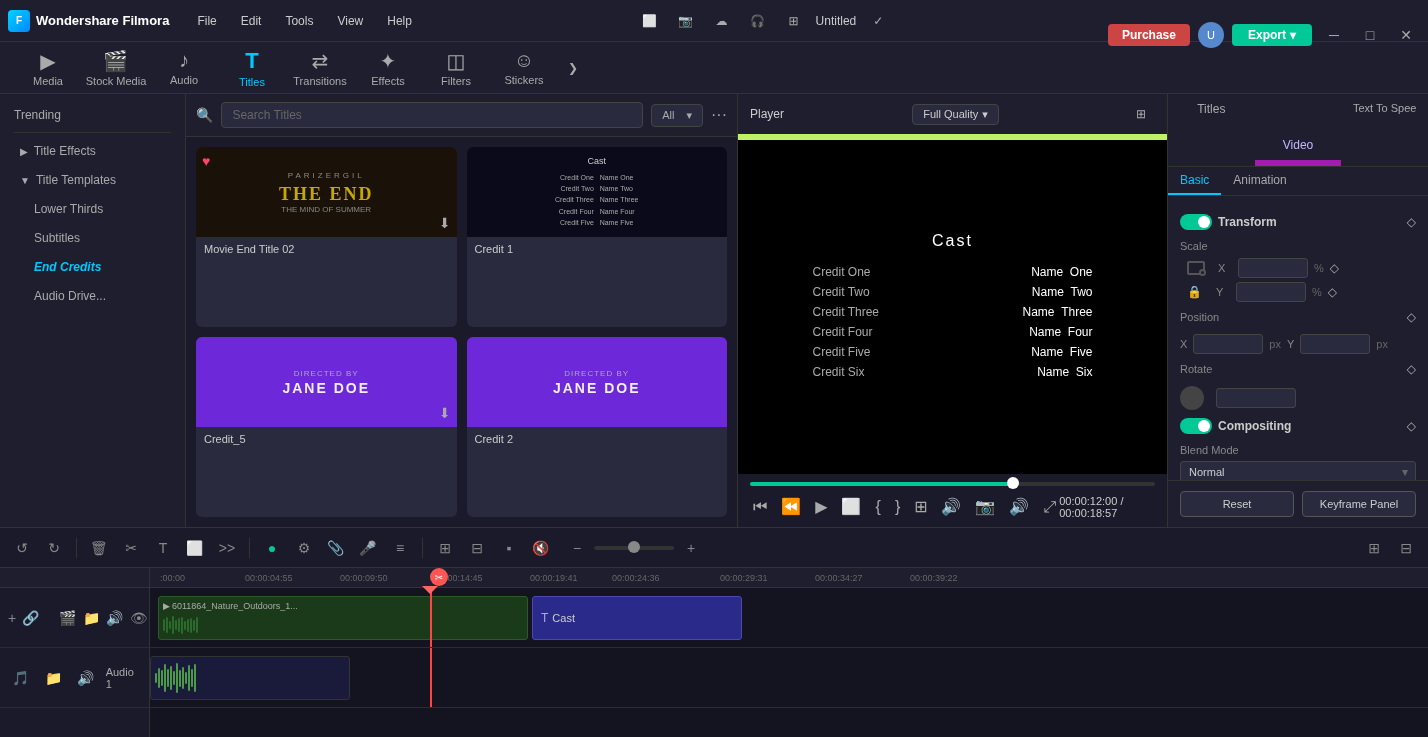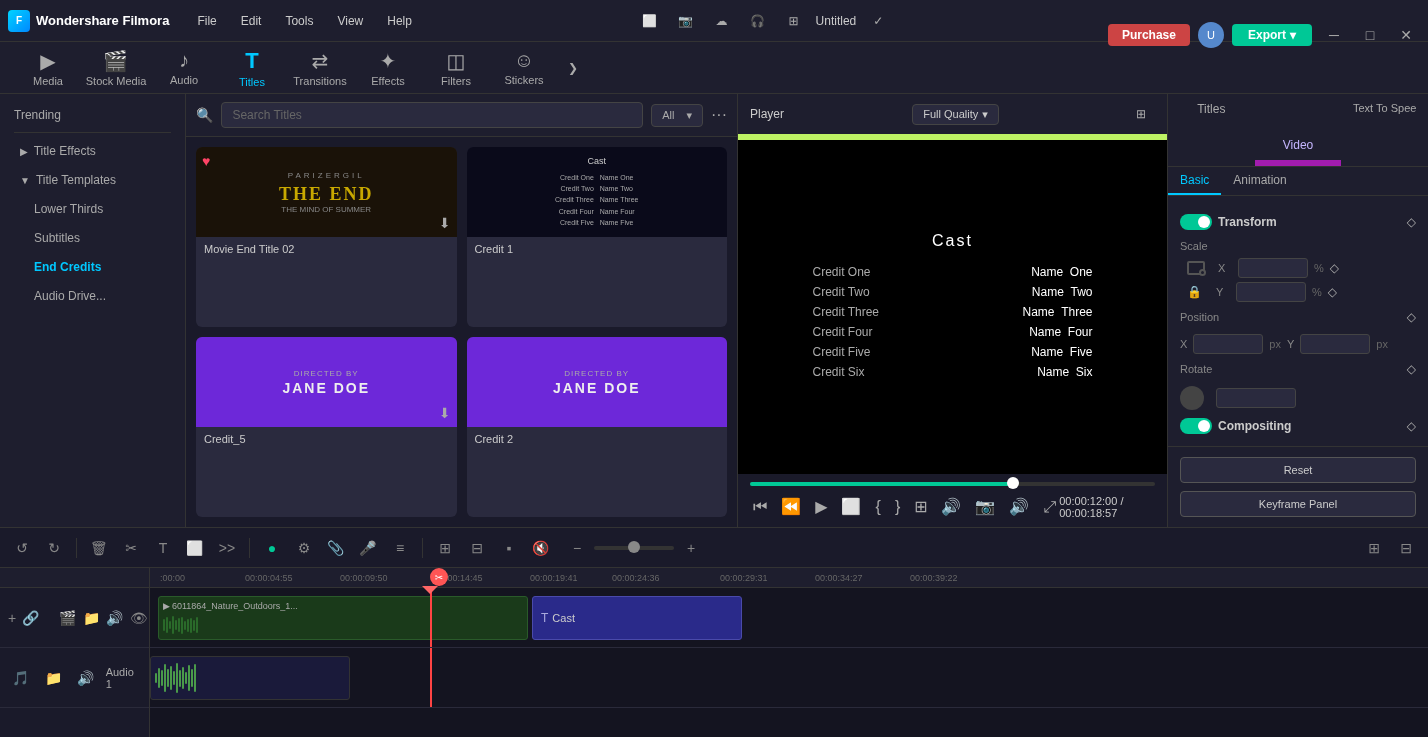--- a/index.html
+++ b/index.html
@@ -26,21 +26,21 @@
 
     
     .main { display: flex; height: calc(737px - 42px - 52px - 210px); }
 
     
     .left-panel { width: 186px; background: #1e1e2e; border-right: 1px solid #333; overflow-y: auto; padding: 8px 0; }
     .left-item { display: flex; align-items: center; padding: 7px 14px; cursor: pointer; color: #aaa; font-size: 12px; border-radius: 3px; margin: 1px 6px; }
     .left-item.active { color: #00c8ff; }
     .left-item .arrow { margin-right: 6px; font-size: 10px; }
     .left-item.sub { padding-left: 28px; }
-    .left-item.sub.active { color: #00c8ff; font-weight: 600; }
+    .left-item.sub.active { color: #00c8ff; font-weight: 600; font-style: italic; }
     .left-separator { height: 1px; background: #333; margin: 4px 14px; }
     .trending-label { color: #aaa; font-size: 12px; padding: 6px 14px; cursor: pointer; }
 
     
     .content-panel { flex: 1; background: #1a1a2a; border-right: 1px solid #333; display: flex; flex-direction: column; }
     .search-bar { display: flex; align-items: center; padding: 8px 10px; gap: 8px; background: #1e1e2e; border-bottom: 1px solid #333; }
     .search-input { flex: 1; background: #2a2a3e; border: 1px solid #444; border-radius: 4px; padding: 5px 10px; color: #ccc; font-size: 12px; outline: none; }
     .search-input::placeholder { color: #666; }
     .search-icon { color: #666; font-size: 14px; }
     .filter-btn { background: #2a2a3e; border: 1px solid #444; border-radius: 4px; padding: 4px 10px; color: #aaa; font-size: 11px; cursor: pointer; display: flex; align-items: center; gap: 12px; }
@@ -103,21 +103,21 @@
     .prop-input { background: #2a2a3e; border: 1px solid #444; border-radius: 3px; padding: 3px 6px; color: #ccc; font-size: 11px; width: 70px; text-align: right; outline: none; }
     .prop-unit { color: #666; font-size: 11px; }
     .lock-icon { color: #888; font-size: 12px; cursor: pointer; }
     .rotate-preview { width: 24px; height: 24px; background: #444; border-radius: 50%; margin-right: 4px; }
     .select-dropdown { background: #2a2a3e; border: 1px solid #444; border-radius: 3px; padding: 4px 8px; color: #ccc; font-size: 11px; width: 100%; outline: none; cursor: pointer; appearance: none; }
     .select-wrapper { position: relative; }
     .select-wrapper::after { content: '▾'; position: absolute; right: 8px; top: 50%; transform: translateY(-50%); color: #666; pointer-events: none; }
     .slider-track { height: 4px; background: #333; border-radius: 2px; position: relative; margin: 6px 0; }
     .slider-fill { height: 100%; background: #00c896; border-radius: 2px; width: 100%; }
     .slider-thumb { position: absolute; top: -6px; right: 0; width: 14px; height: 14px; background: #888; border-radius: 50%; cursor: pointer; }
-    .right-footer { display: flex; gap: 8px; padding: 10px 12px; border-top: 1px solid #333; flex-direction: column; }
+    .right-footer { display: flex; gap: 8px; padding: 10px 12px; border-top: 1px solid #333; }
     .reset-btn { flex: 1; background: #2a2a3e; border: 1px solid #555; border-radius: 4px; padding: 6px; color: #ccc; font-size: 11px; cursor: pointer; text-align: center; }
     .keyframe-btn { flex: 1; background: #2a2a3e; border: 1px solid #555; border-radius: 4px; padding: 6px; color: #ccc; font-size: 11px; cursor: pointer; text-align: center; }
 
     
     .scale-icon-box { width: 32px; display: flex; flex-direction: column; align-items: center; justify-content: center; gap: 4px; }
 
     
     .timeline { height: 210px; background: #141420; border-top: 1px solid #333; display: flex; flex-direction: column; }
     .timeline-toolbar { display: flex; align-items: center; height: 40px; padding: 0 8px; background: #1a1a2a; border-bottom: 1px solid #333; gap: 4px; }
     .tl-btn { width: 28px; height: 28px; display: flex; align-items: center; justify-content: center; color: #888; cursor: pointer; border-radius: 3px; font-size: 14px; }

